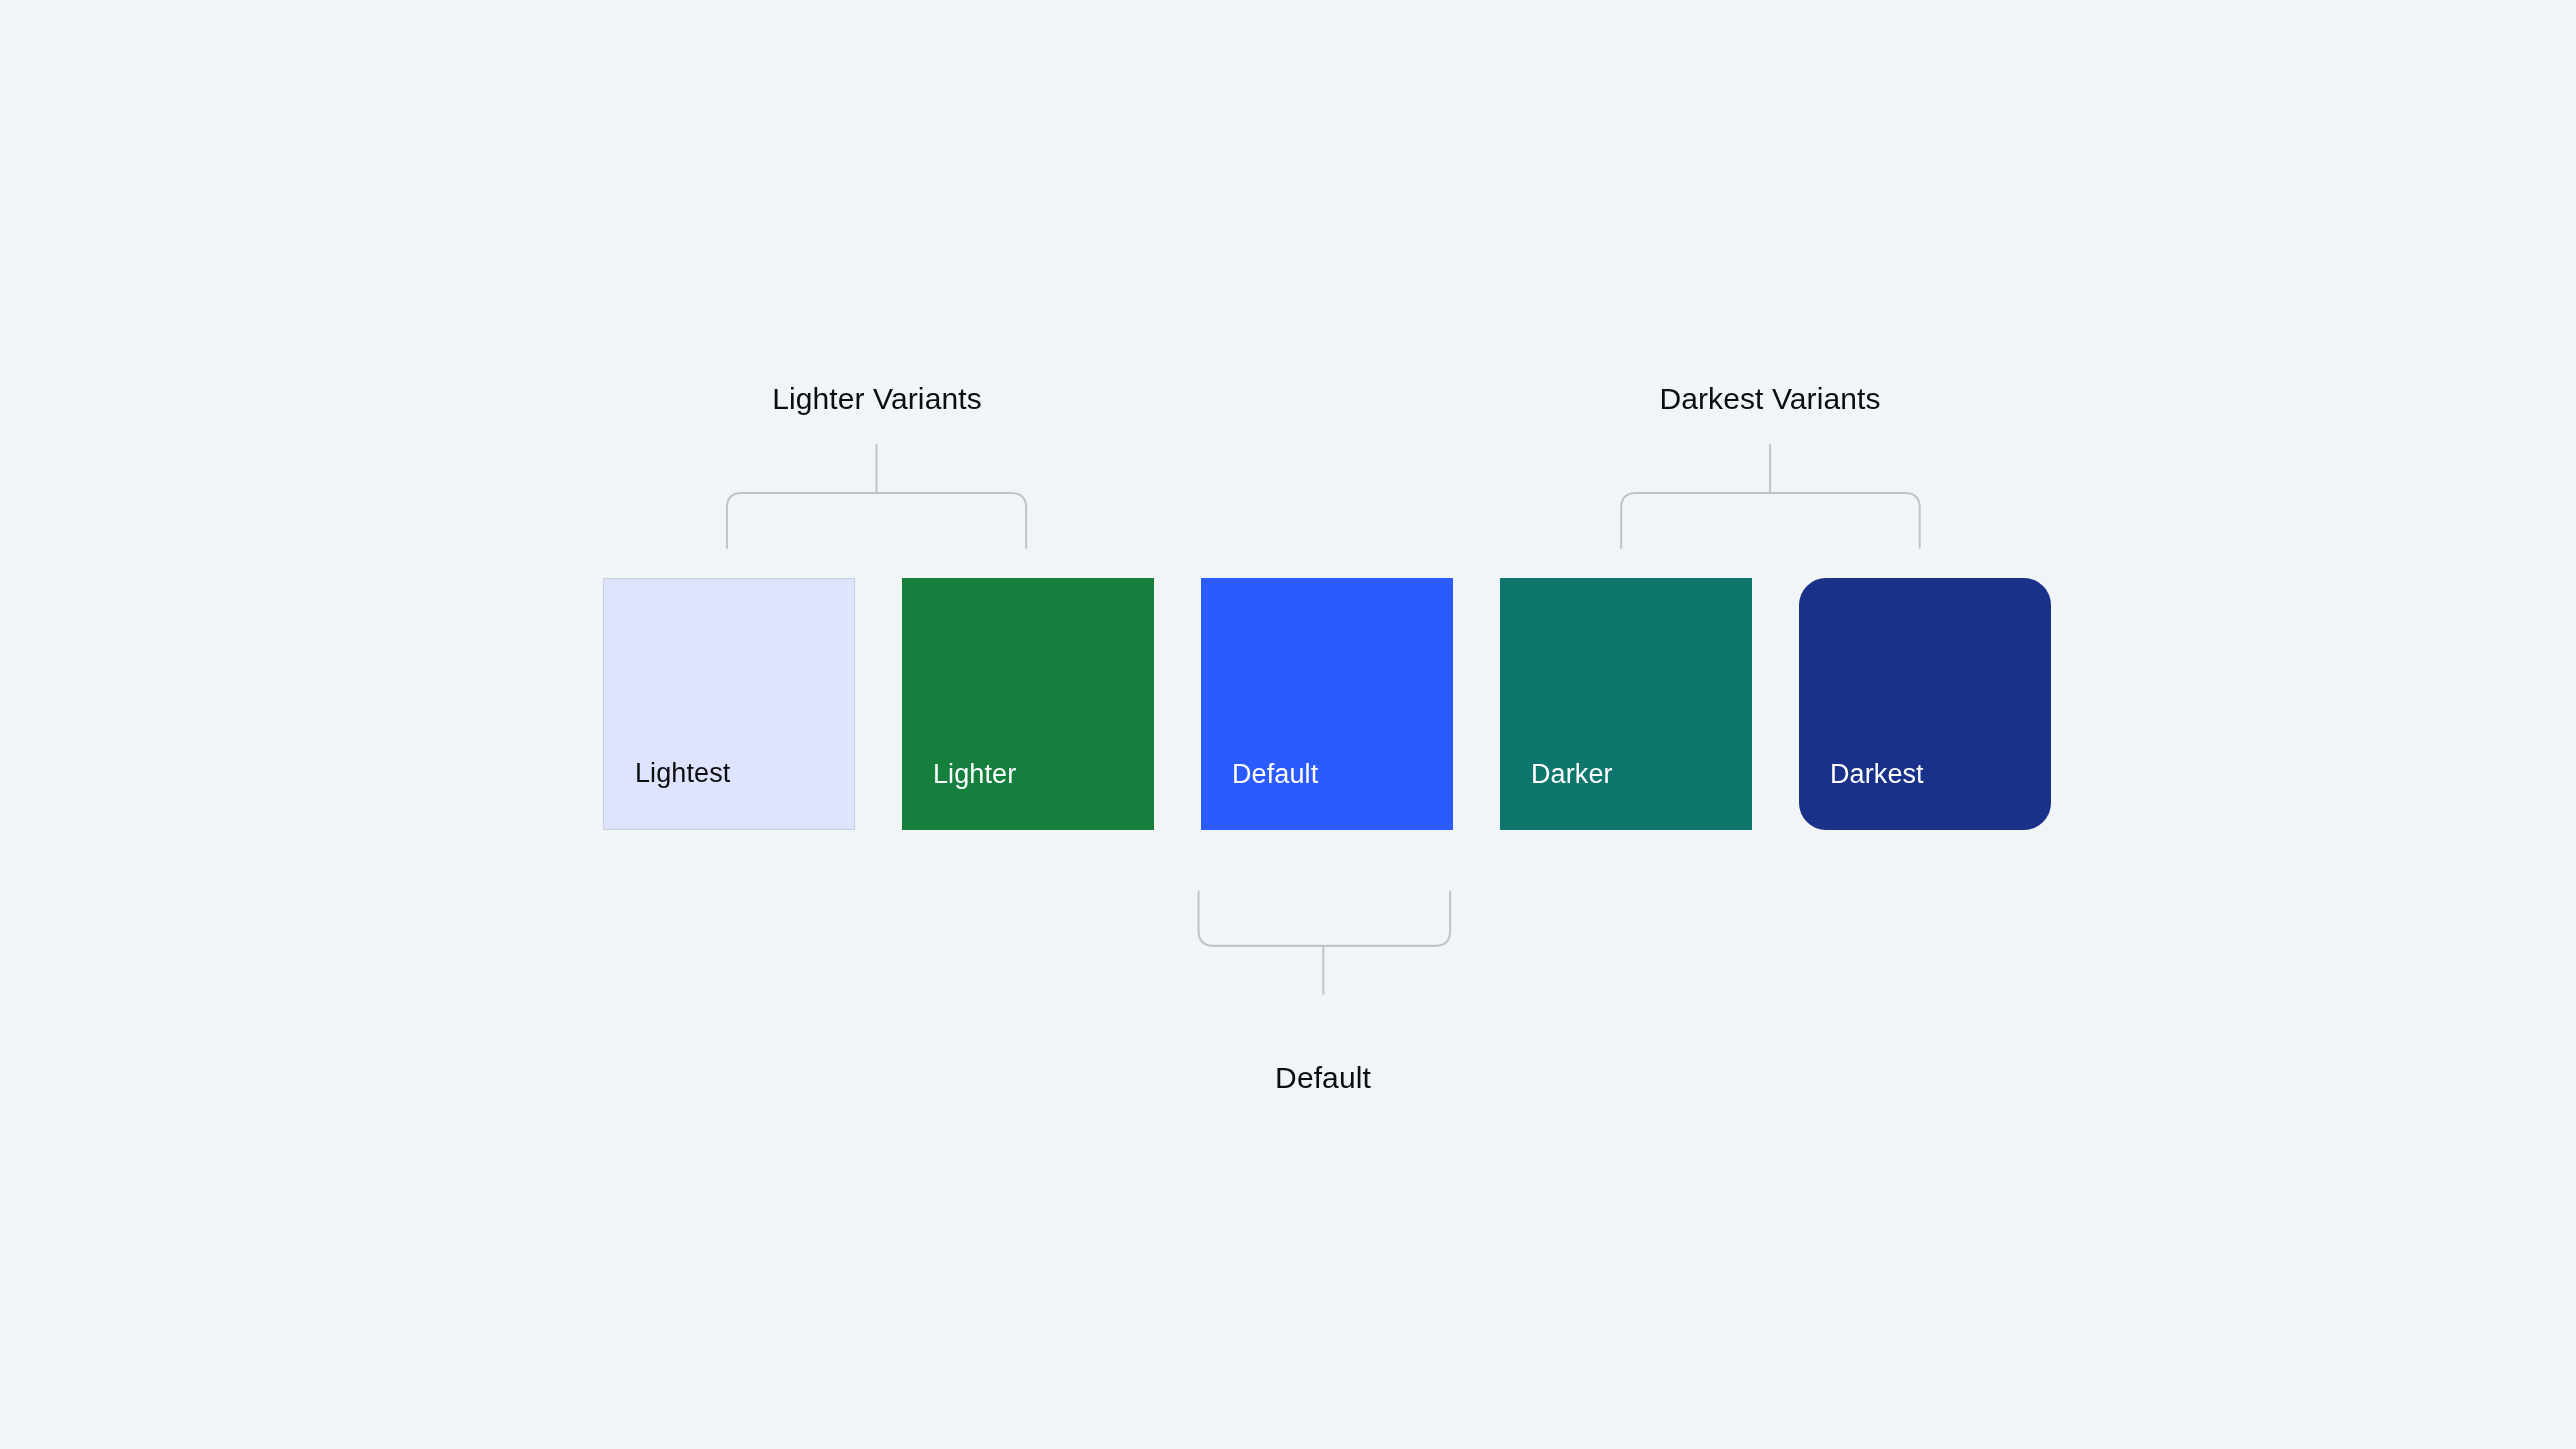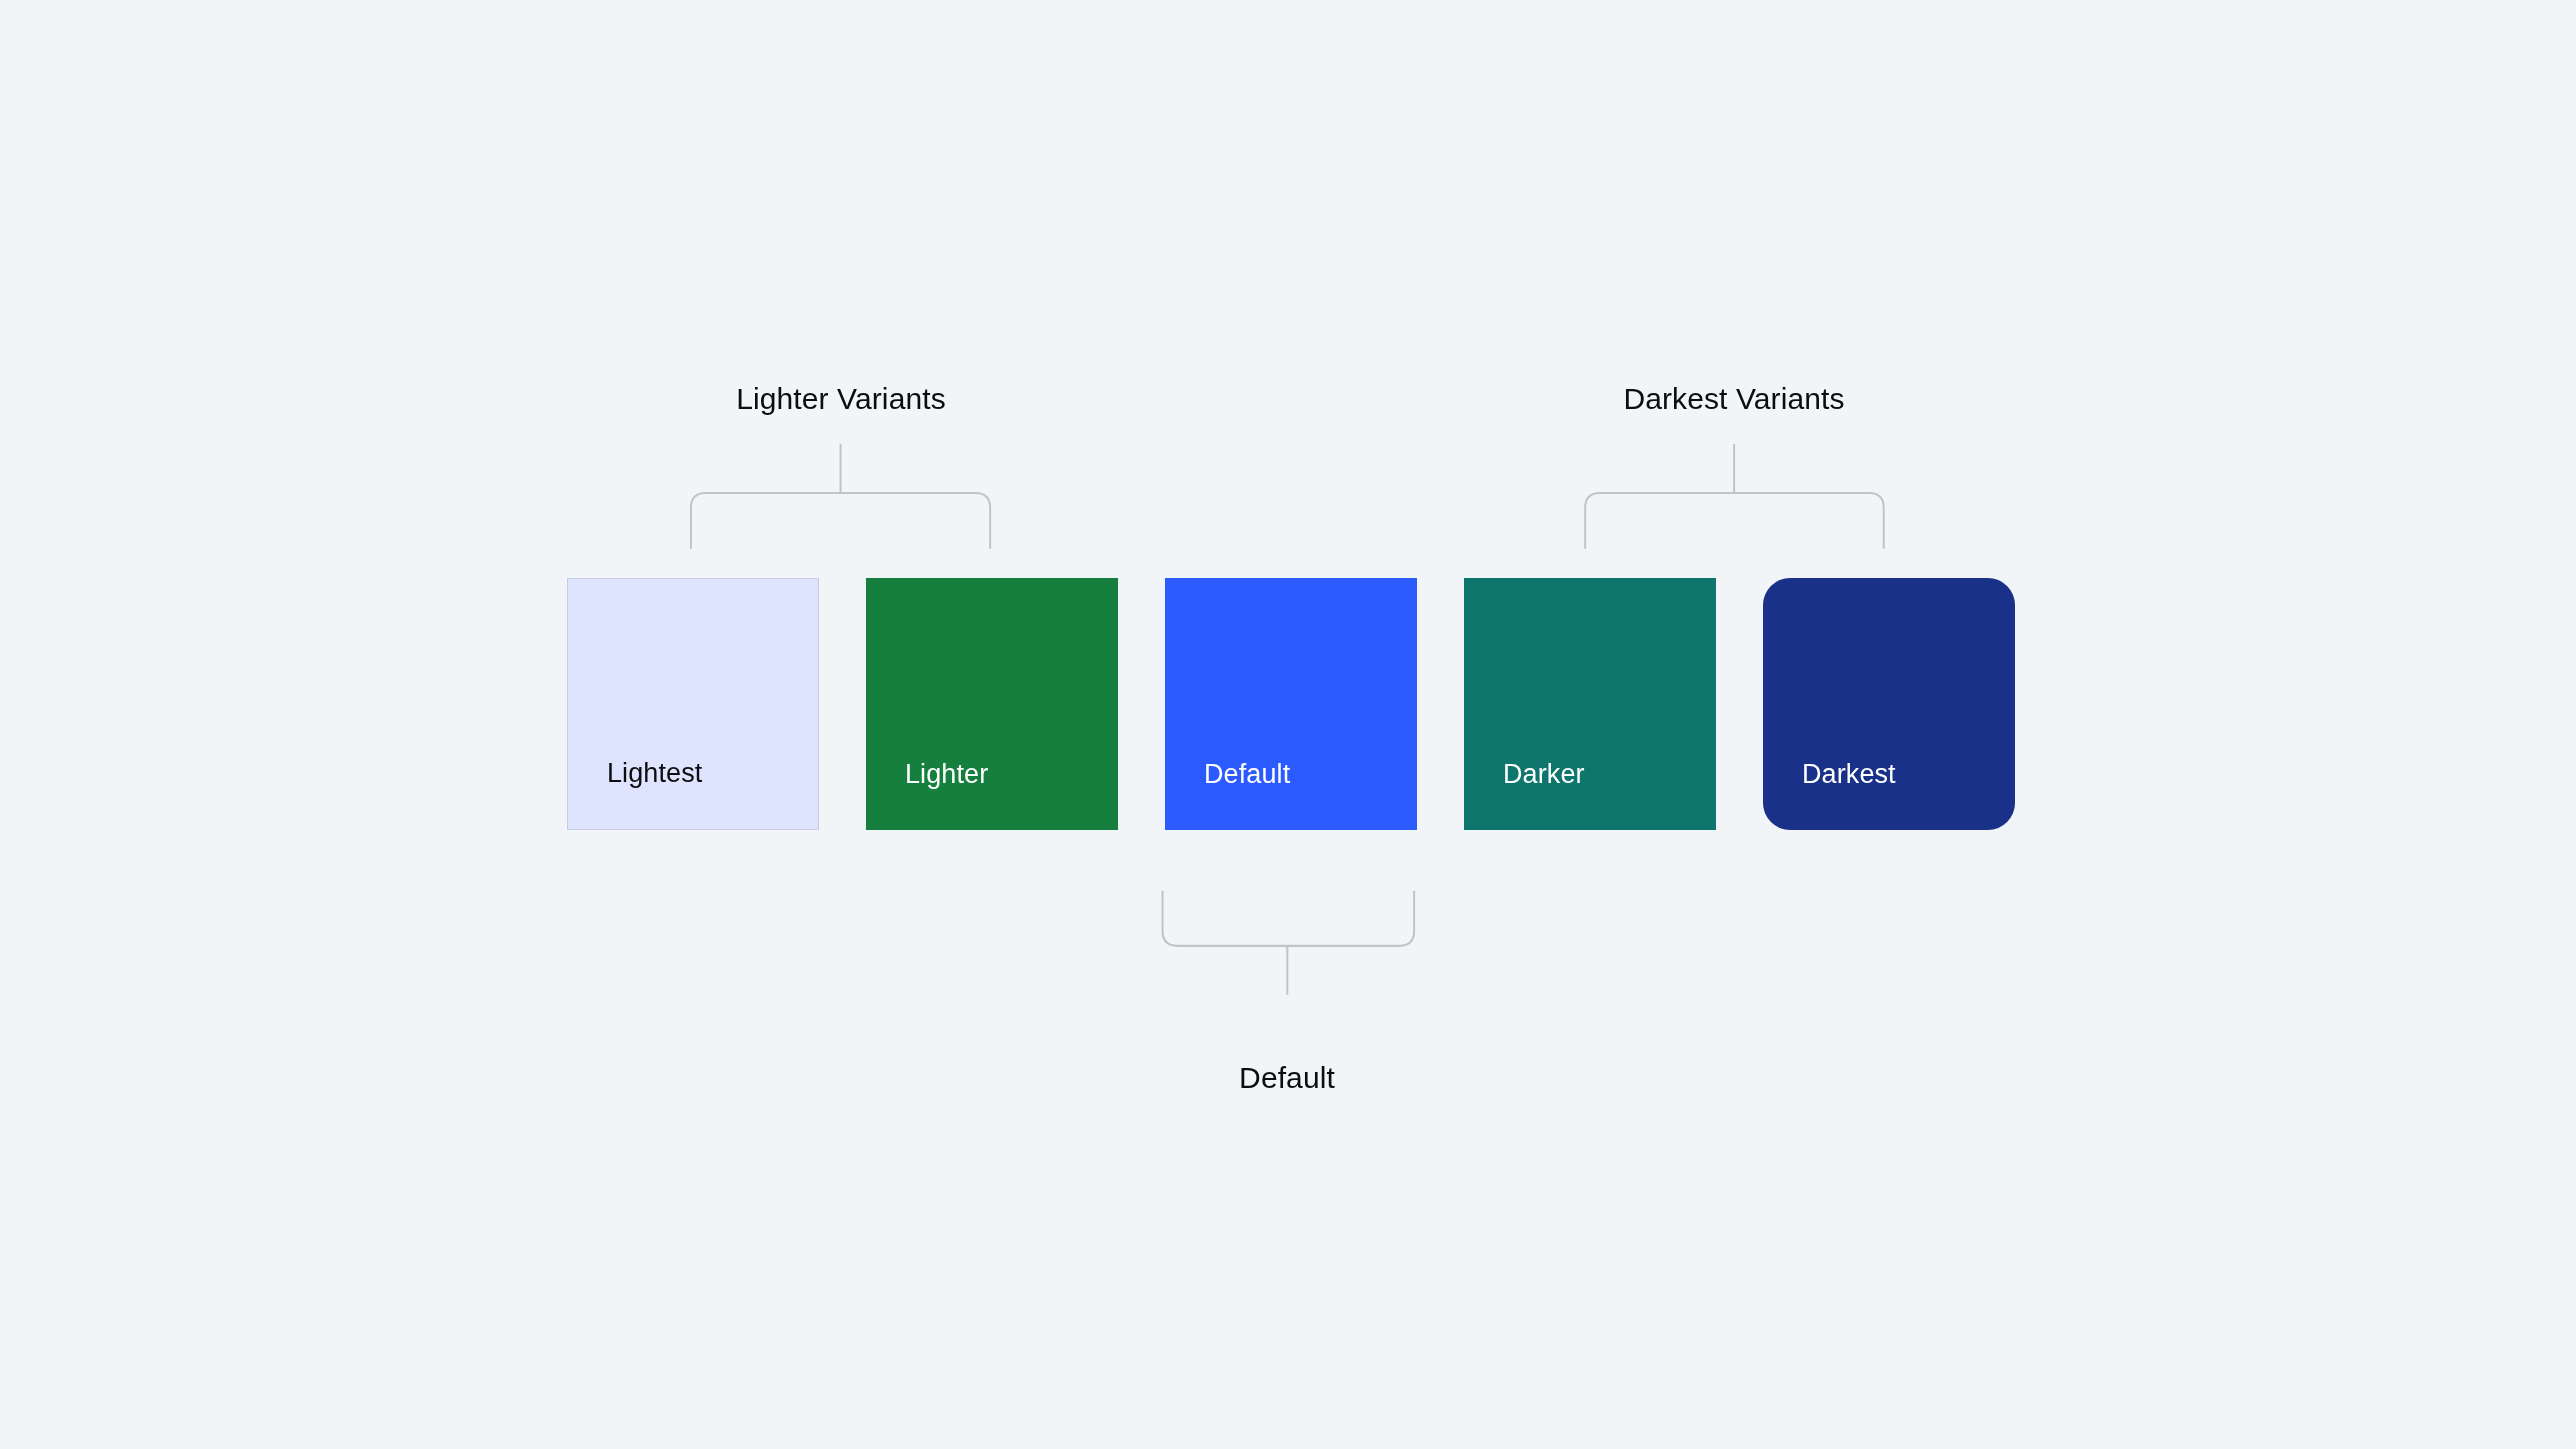--- a/index.html
+++ b/index.html
@@ -11,20 +11,21 @@
     height: 1449px;
     overflow: hidden;
     font-family: "Liberation Sans", sans-serif;
     background: #f2f5f8;
   }
   #canvas {
     position: relative;
     width: 2352px;
     height: 1449px;
     background: #f2f5f8;
+    margin-left: 36px;
   }
 
   
   .group-heading {
     position: absolute;
     transform: translateX(-50%);
     font-size: 30px;
     line-height: 1;
     color: #0b0d0e;
     white-space: nowrap;
@@ -55,21 +56,21 @@
     width: 252px;
     height: 252px;
     box-sizing: border-box;
     display: flex;
     align-items: flex-end;
     justify-content: flex-start;
   }
   .swatch-label {
     font-size: 27px;
     line-height: 1;
-    padding: 0 0 42px 39px;
+    padding: 0 0 42px 31px;
     white-space: nowrap;
     letter-spacing: 0.1px;
   }
 
   
   .bottom-caption {
     position: absolute;
     transform: translateX(-50%);
     font-size: 30px;
     line-height: 1;

